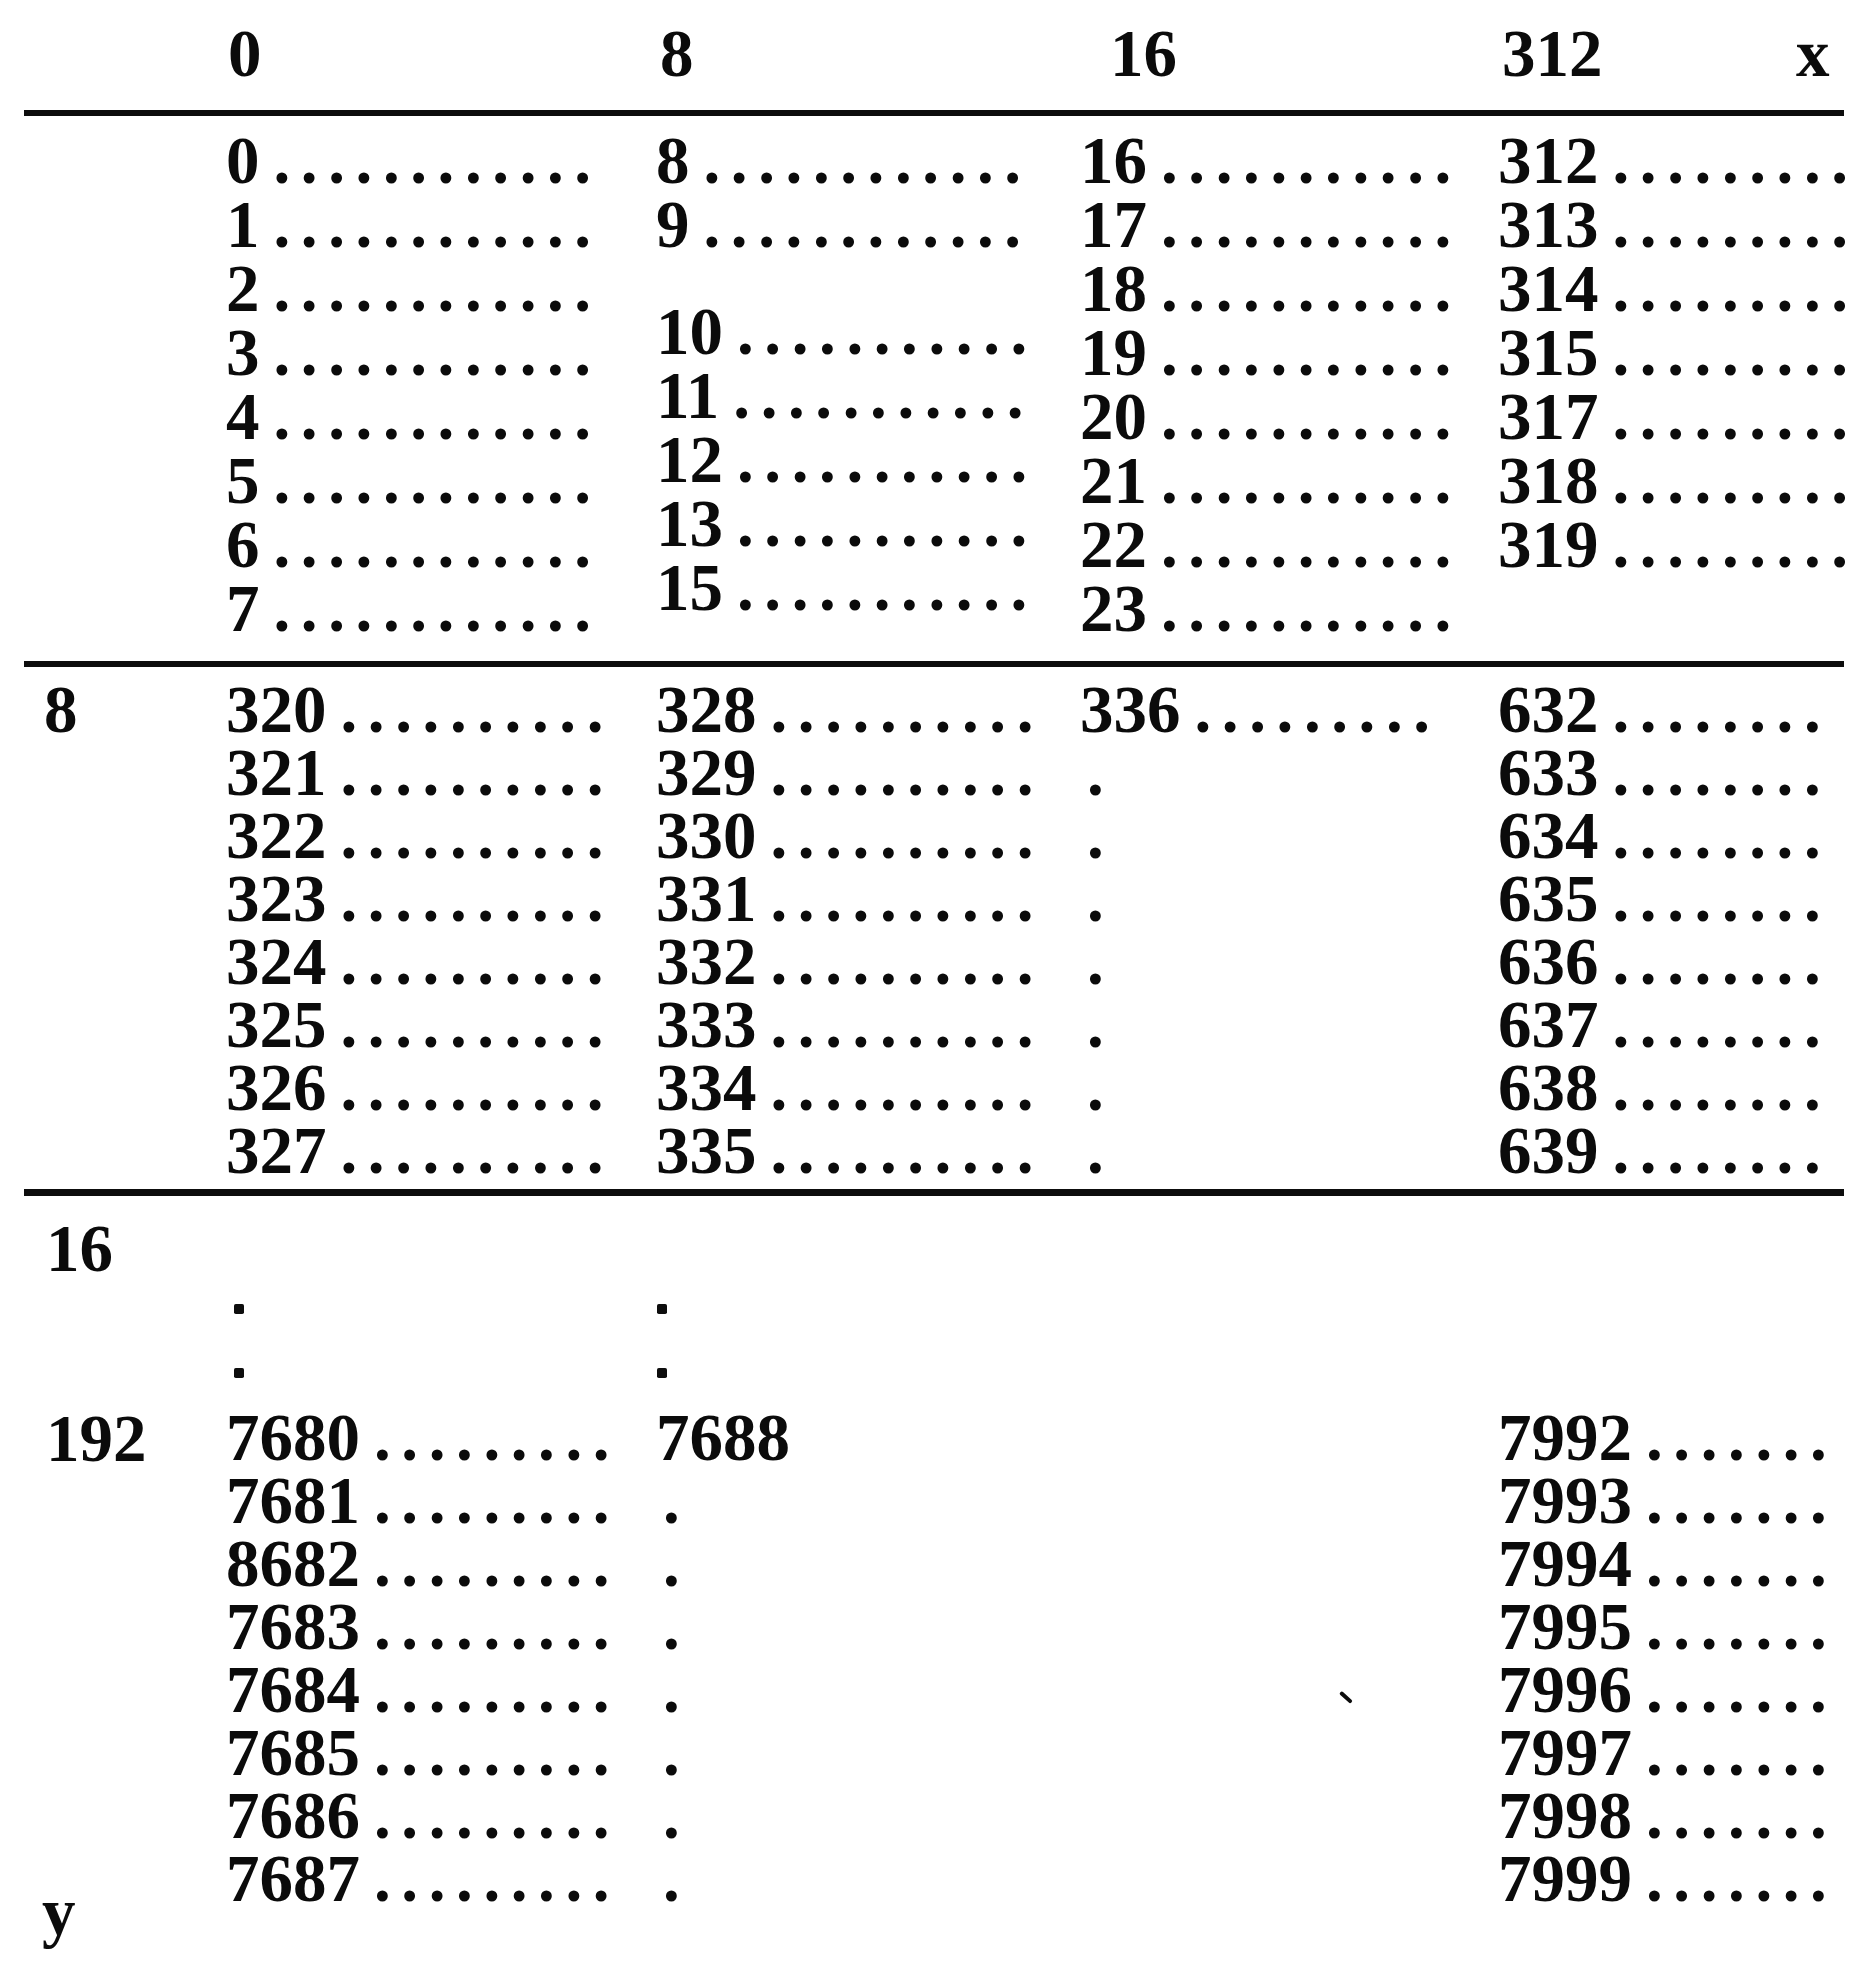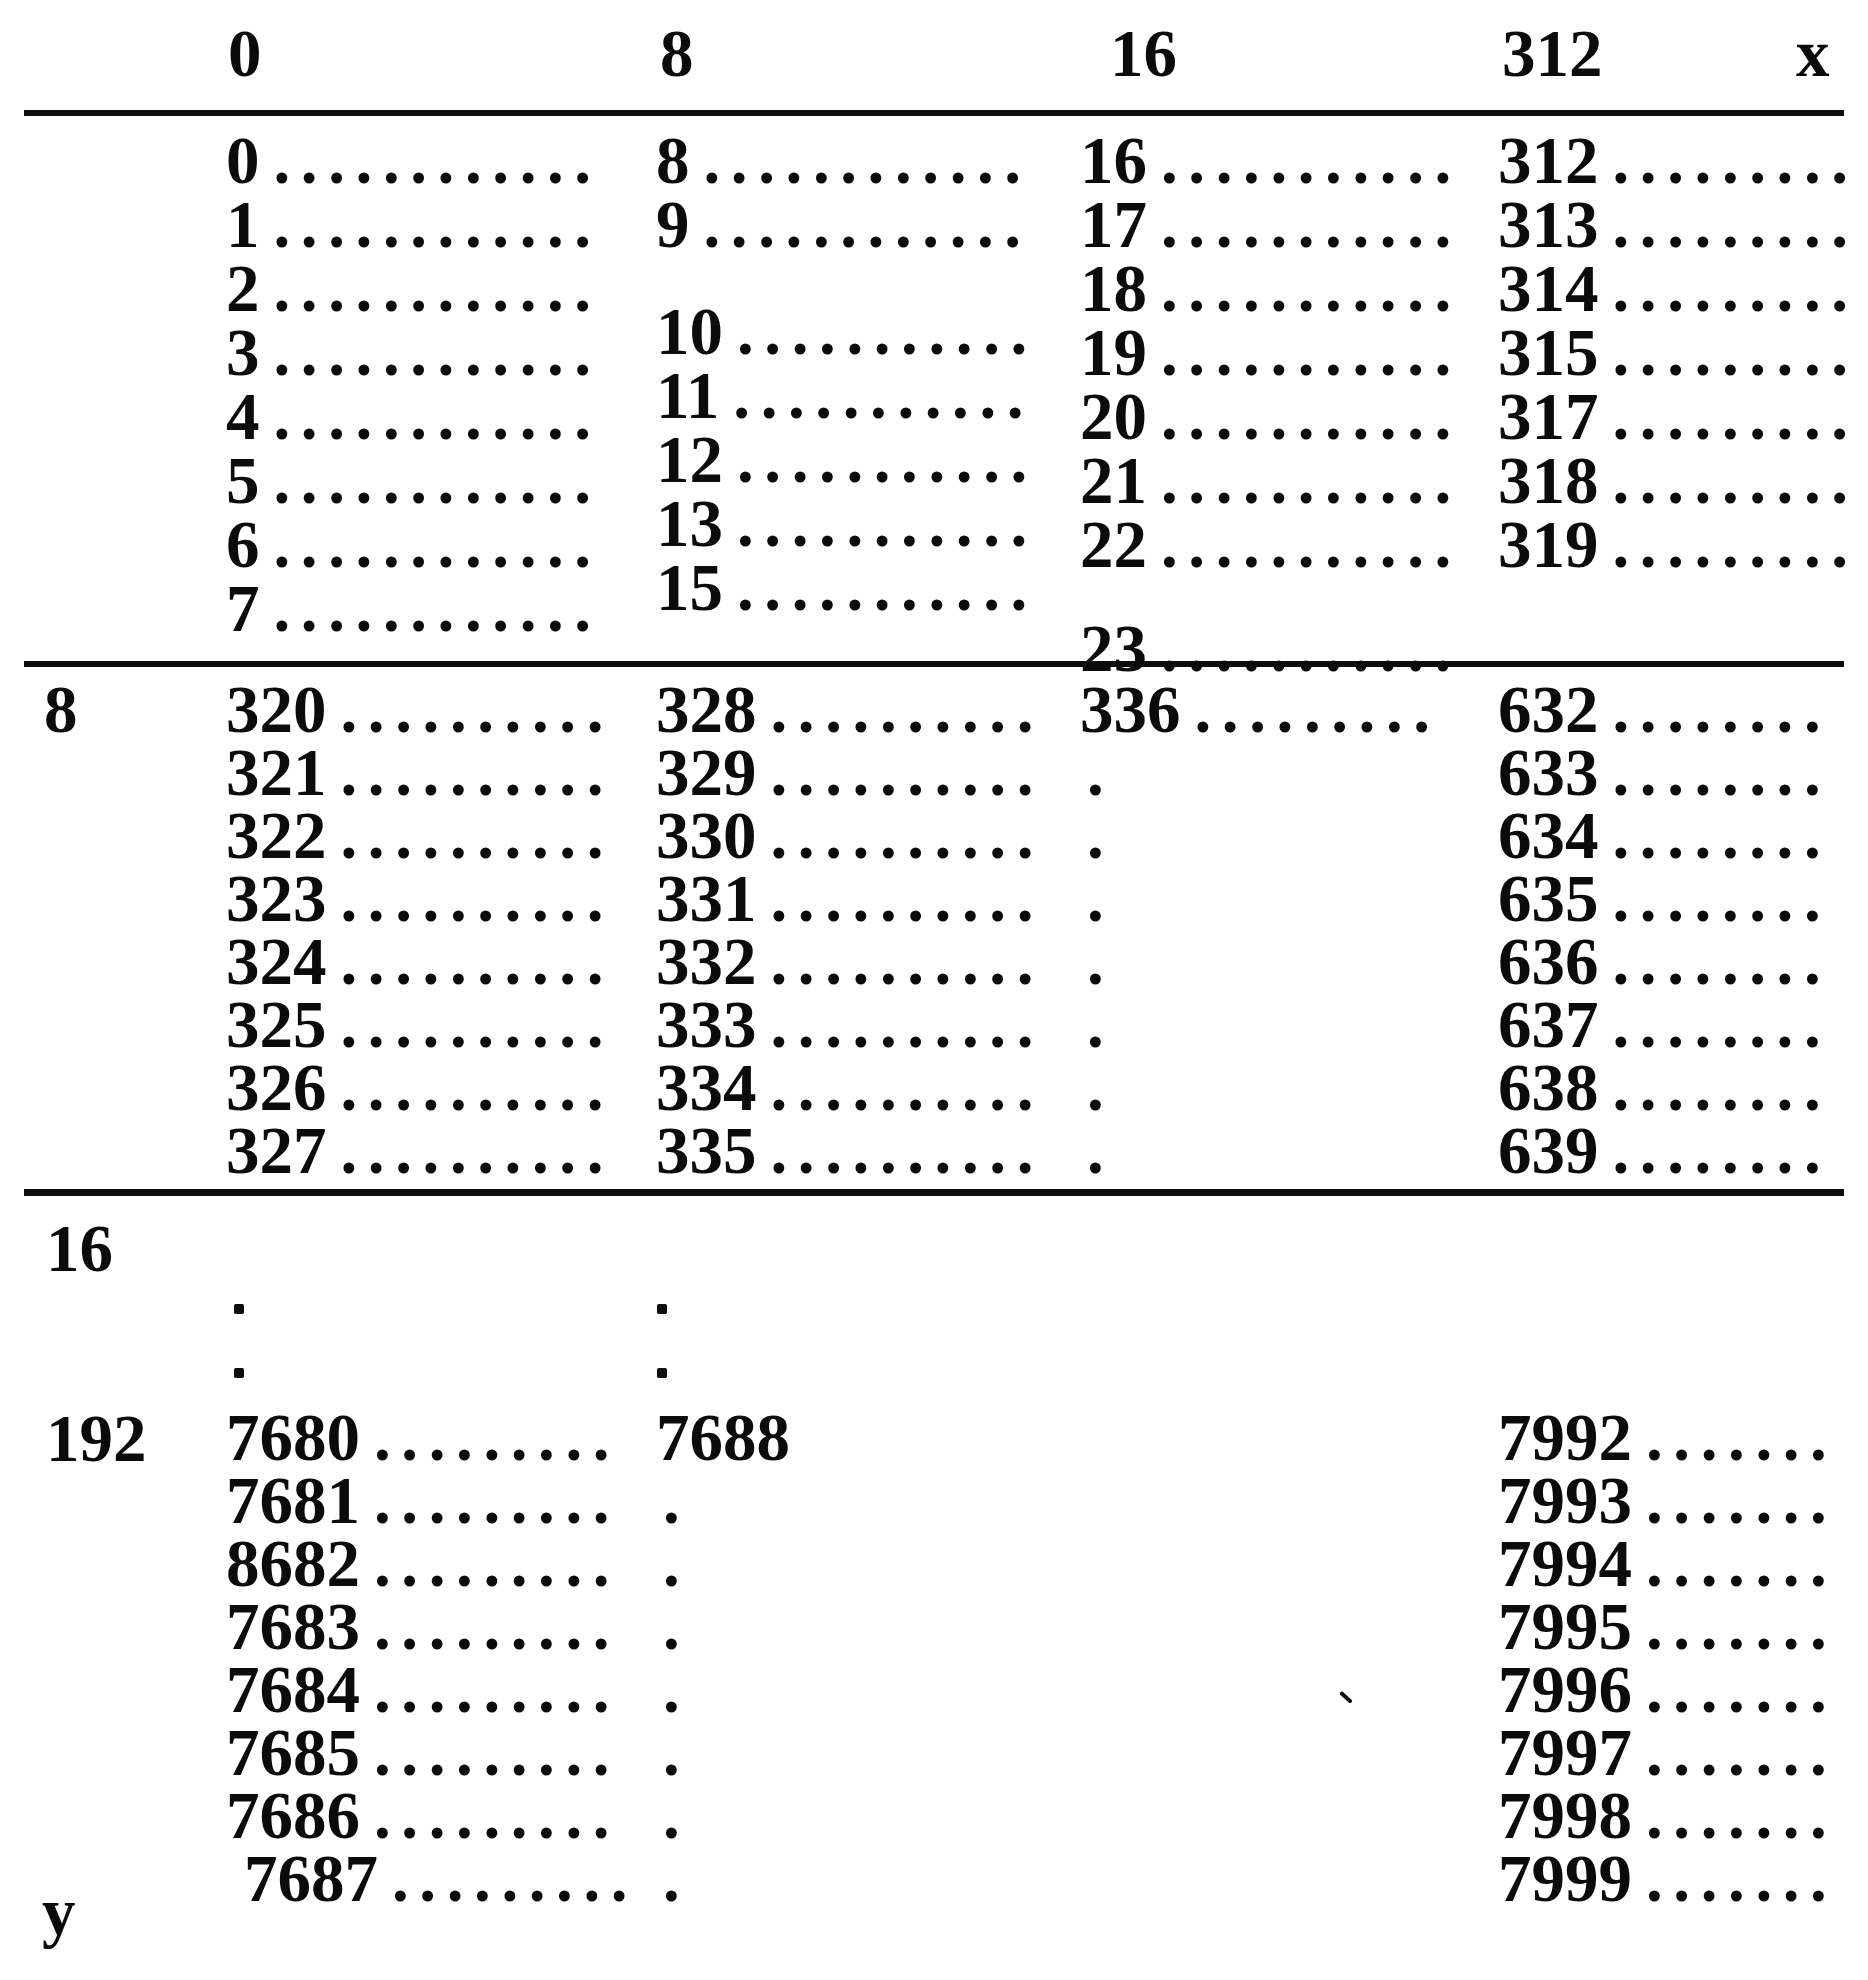--- a/index.html
+++ b/index.html
@@ -81,21 +81,21 @@
         <div class="mrow" style="height: 64px; line-height: 64px;"><span class="num">15</span><span class="dots">...........</span></div>
       </div>
       <div class="col" style="left: 1080px; top: 128px;">
         <div class="mrow" style="height: 64px; line-height: 64px;"><span class="num">16</span><span class="dots">...........</span></div>
         <div class="mrow" style="height: 64px; line-height: 64px;"><span class="num">17</span><span class="dots">...........</span></div>
         <div class="mrow" style="height: 64px; line-height: 64px;"><span class="num">18</span><span class="dots">...........</span></div>
         <div class="mrow" style="height: 64px; line-height: 64px;"><span class="num">19</span><span class="dots">...........</span></div>
         <div class="mrow" style="height: 64px; line-height: 64px;"><span class="num">20</span><span class="dots">...........</span></div>
         <div class="mrow" style="height: 64px; line-height: 64px;"><span class="num">21</span><span class="dots">...........</span></div>
         <div class="mrow" style="height: 64px; line-height: 64px;"><span class="num">22</span><span class="dots">...........</span></div>
-        <div class="mrow" style="height: 64px; line-height: 64px; margin-top: 40px;"><span class="num">23</span><span class="dots">...........</span></div>
+        <div class="mrow" style="height: 64px; line-height: 64px;"><span class="num">23</span><span class="dots">...........</span></div>
       </div>
       <div class="col" style="left: 1498px; top: 128px;">
         <div class="mrow" style="height: 64px; line-height: 64px;"><span class="num">312</span><span class="dots">.........</span></div>
         <div class="mrow" style="height: 64px; line-height: 64px;"><span class="num">313</span><span class="dots">.........</span></div>
         <div class="mrow" style="height: 64px; line-height: 64px;"><span class="num">314</span><span class="dots">.........</span></div>
         <div class="mrow" style="height: 64px; line-height: 64px;"><span class="num">315</span><span class="dots">.........</span></div>
         <div class="mrow" style="height: 64px; line-height: 64px;"><span class="num">317</span><span class="dots">.........</span></div>
         <div class="mrow" style="height: 64px; line-height: 64px;"><span class="num">318</span><span class="dots">.........</span></div>
         <div class="mrow" style="height: 64px; line-height: 64px;"><span class="num">319</span><span class="dots">.........</span></div>
       </div>
@@ -144,21 +144,21 @@
       <div class="vdot" style="left: 234px; top: 1368px;"></div>
       <div class="vdot" style="left: 657px; top: 1368px;"></div>
       <div class="col" style="left: 226px; top: 1406px;">
         <div class="mrow" style="height: 63px; line-height: 63px;"><span class="num">7680</span><span class="dots">.........</span></div>
         <div class="mrow" style="height: 63px; line-height: 63px;"><span class="num">7681</span><span class="dots">.........</span></div>
         <div class="mrow" style="height: 63px; line-height: 63px;"><span class="num">8682</span><span class="dots">.........</span></div>
         <div class="mrow" style="height: 63px; line-height: 63px;"><span class="num">7683</span><span class="dots">.........</span></div>
         <div class="mrow" style="height: 63px; line-height: 63px;"><span class="num">7684</span><span class="dots">.........</span></div>
         <div class="mrow" style="height: 63px; line-height: 63px;"><span class="num">7685</span><span class="dots">.........</span></div>
         <div class="mrow" style="height: 63px; line-height: 63px;"><span class="num">7686</span><span class="dots">.........</span></div>
-        <div class="mrow" style="height: 63px; line-height: 63px; margin-left: 18px;"><span class="num">7687</span><span class="dots">.........</span></div>
+        <div class="mrow" style="height: 63px; line-height: 63px;"><span class="num">7687</span><span class="dots">.........</span></div>
       </div>
       <div class="col" style="left: 656px; top: 1406px;">
         <div class="mrow" style="height: 63px; line-height: 63px;"><span class="num">7688</span></div>
         <div class="mrow" style="height: 63px; line-height: 63px;"><span class="num ellipsis-dot">.</span></div>
         <div class="mrow" style="height: 63px; line-height: 63px;"><span class="num ellipsis-dot">.</span></div>
         <div class="mrow" style="height: 63px; line-height: 63px;"><span class="num ellipsis-dot">.</span></div>
         <div class="mrow" style="height: 63px; line-height: 63px;"><span class="num ellipsis-dot">.</span></div>
         <div class="mrow" style="height: 63px; line-height: 63px;"><span class="num ellipsis-dot">.</span></div>
         <div class="mrow" style="height: 63px; line-height: 63px;"><span class="num ellipsis-dot">.</span></div>
         <div class="mrow" style="height: 63px; line-height: 63px;"><span class="num ellipsis-dot">.</span></div>

